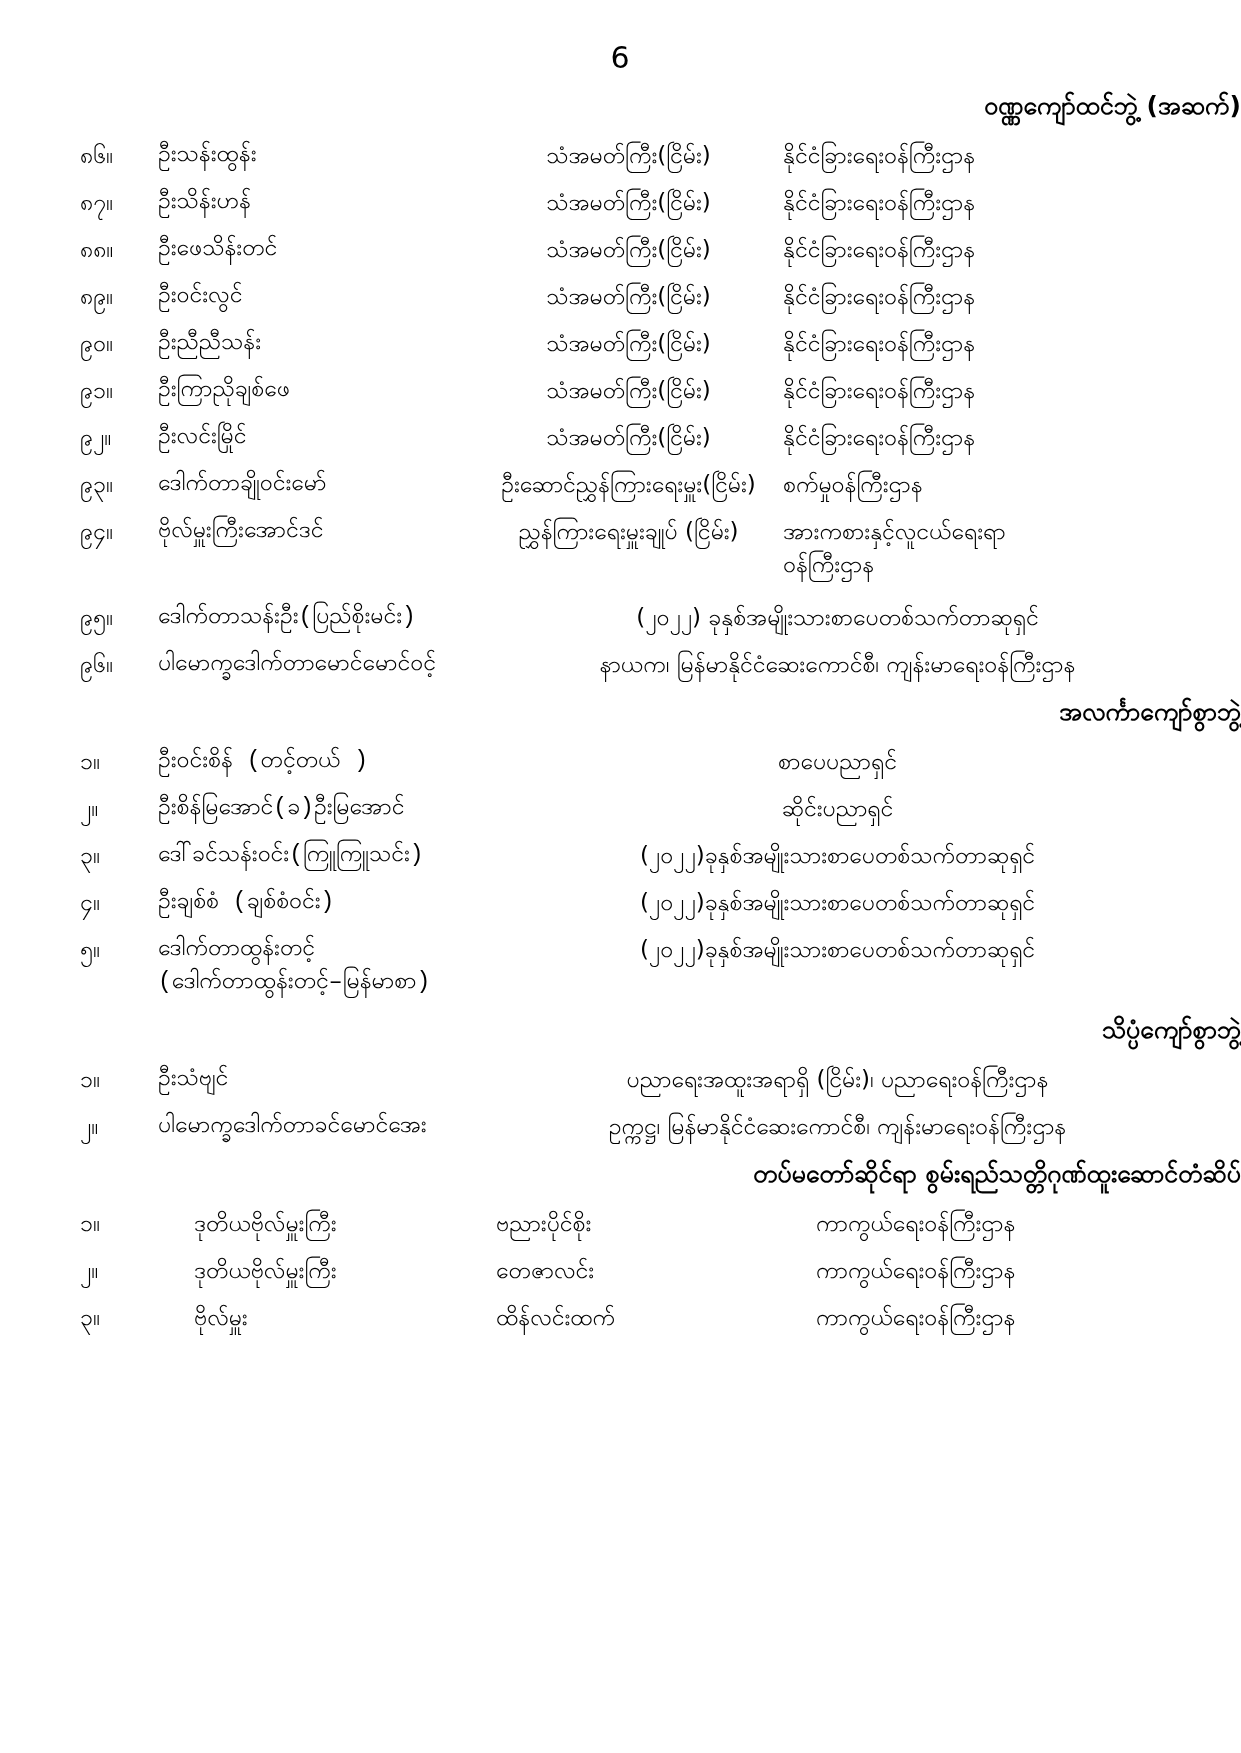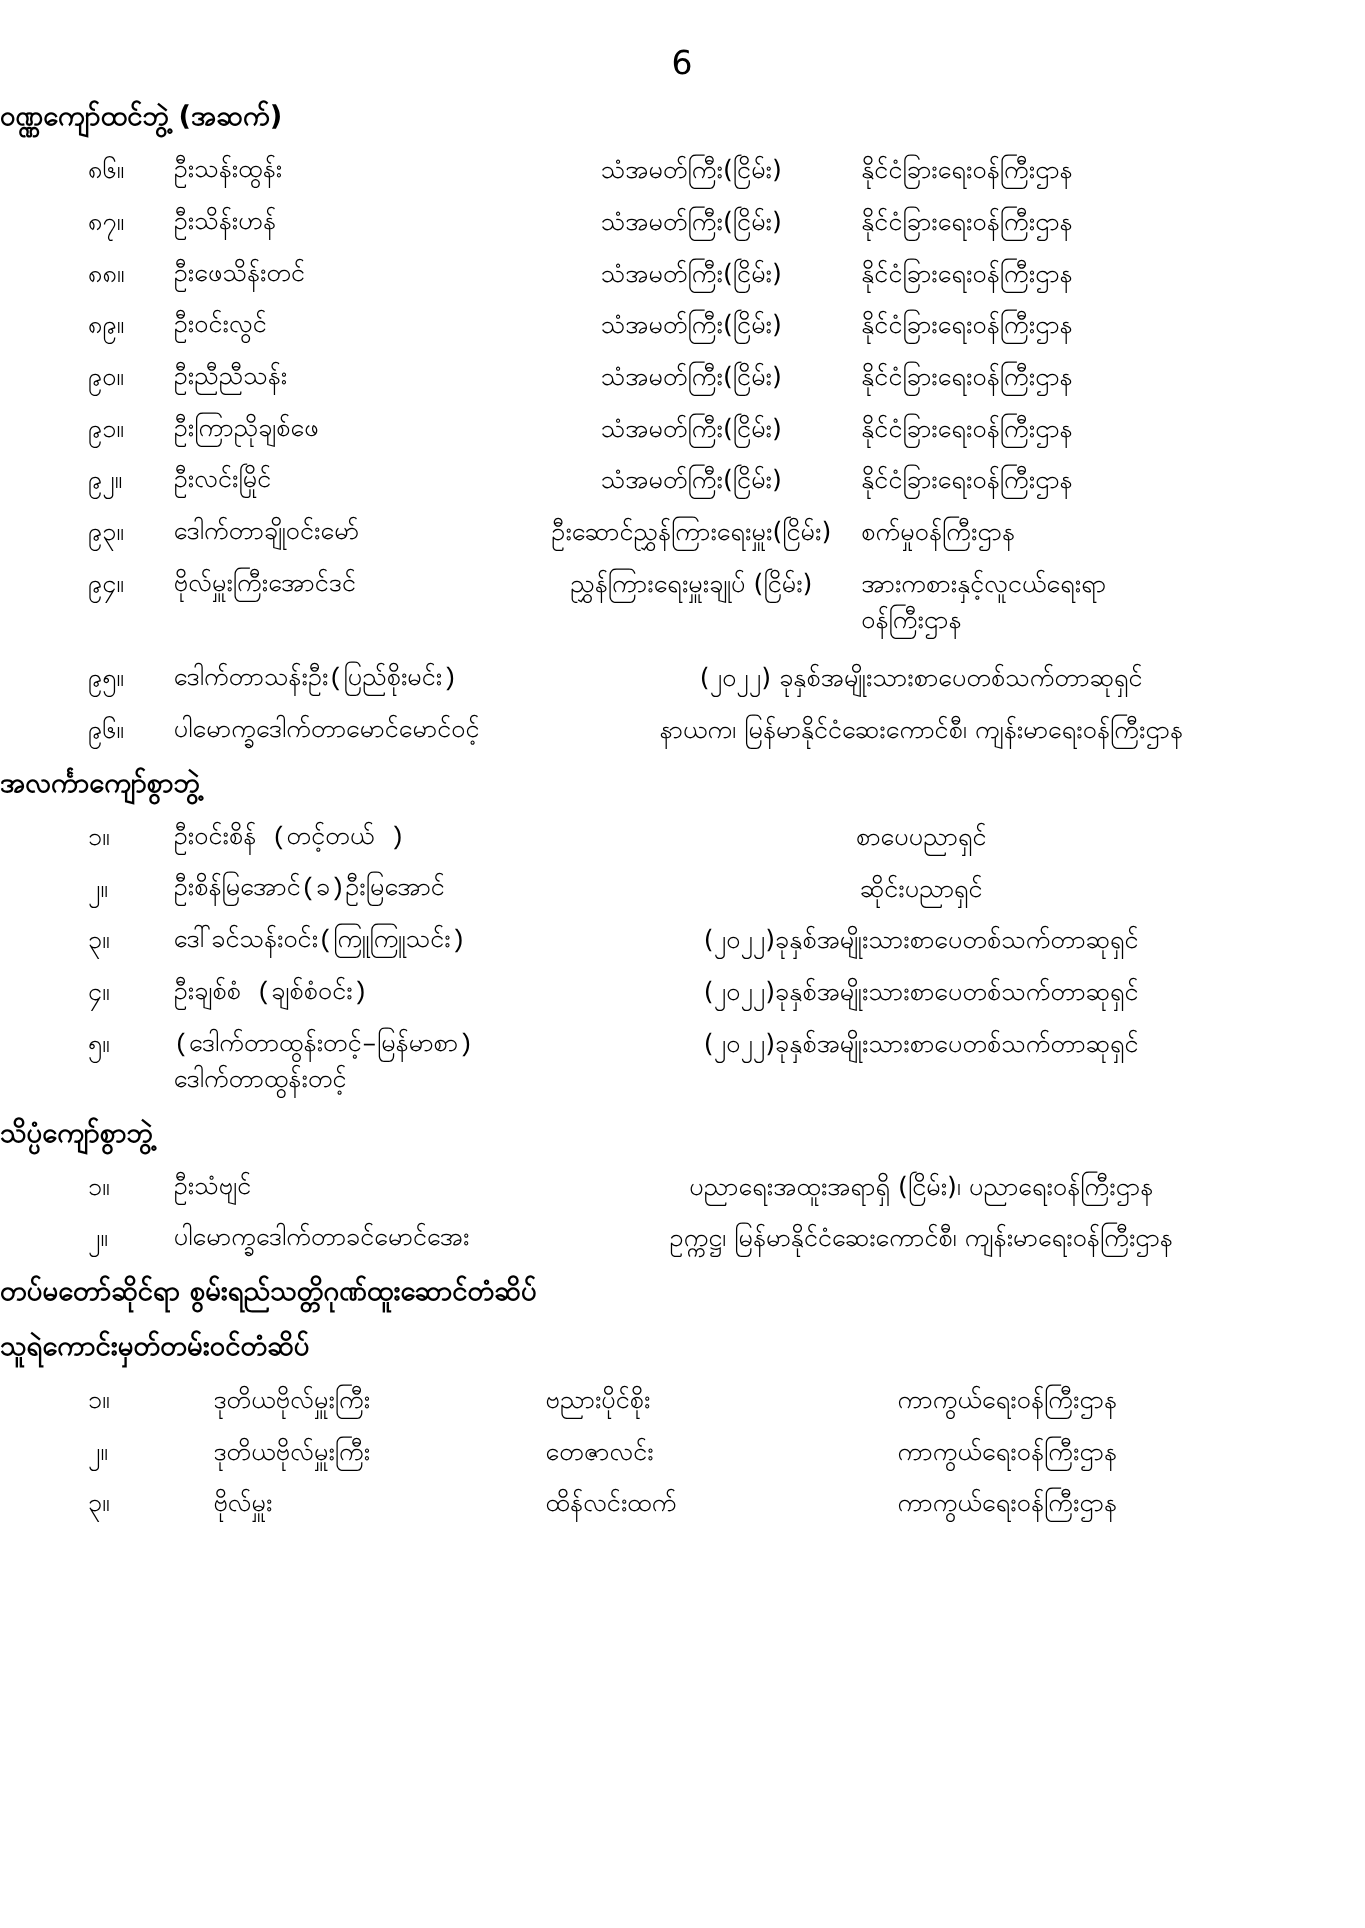--- a/index.html
+++ b/index.html
@@ -16,21 +16,21 @@
     background: #ffffff;
     overflow: hidden;
   }
   .page-number {
     text-align: center;
     font-size: 30px;
     padding-top: 40px;
     letter-spacing: 1px;
   }
   .heading {
-    text-align: left;
+    text-align: right;
     font-weight: bold;
     font-size: 25px;
     line-height: 34px;
     margin: 14px 0 16px 0;
   }
   .heading.sub {
     margin-top: 6px;
   }
   .rows {
     margin: 0;
@@ -169,22 +169,22 @@
 
     <div class="row">
       <div class="c-no">၄။</div>
       <div class="c-name">ဦးချစ်စံ (ချစ်စံဝင်း)</div>
       <div class="c-title wide">(၂၀၂၂)ခုနှစ်အမျိုးသားစာပေတစ်သက်တာဆုရှင်</div>
     </div>
 
     <div class="row">
       <div class="c-no">၅။</div>
       <div class="c-name">
+        <span class="line2">ဒေါက်တာထွန်းတင့်</span>
         <span class="line2">(ဒေါက်တာထွန်းတင့်–မြန်မာစာ)</span>
-        <span class="line2">ဒေါက်တာထွန်းတင့်</span>
       </div>
       <div class="c-title wide">(၂၀၂၂)ခုနှစ်အမျိုးသားစာပေတစ်သက်တာဆုရှင်</div>
     </div>
 
   </div>
 
   <div class="heading">သိပ္ပံကျော်စွာဘွဲ့</div>
   <div class="rows">
 
     <div class="row">
@@ -195,21 +195,20 @@
 
     <div class="row">
       <div class="c-no">၂။</div>
       <div class="c-name">ပါမောက္ခဒေါက်တာခင်မောင်အေး</div>
       <div class="c-title wide">ဥက္ကဋ္ဌ၊ မြန်မာနိုင်ငံဆေးကောင်စီ၊ ကျန်းမာရေးဝန်ကြီးဌာန</div>
     </div>
 
   </div>
 
   <div class="heading">တပ်မတော်ဆိုင်ရာ စွမ်းရည်သတ္တိဂုဏ်ထူးဆောင်တံဆိပ်</div>
-  <div class="heading sub">သူရဲကောင်းမှတ်တမ်းဝင်တံဆိပ်</div>
   <div class="rows">
 
     <div class="row">
       <div class="c-no">၁။</div>
       <div class="c-rank">ဒုတိယဗိုလ်မှူးကြီး</div>
       <div class="c-name2">ဗညားပိုင်စိုး</div>
       <div class="c-min">ကာကွယ်ရေးဝန်ကြီးဌာန</div>
     </div>
 
     <div class="row">

